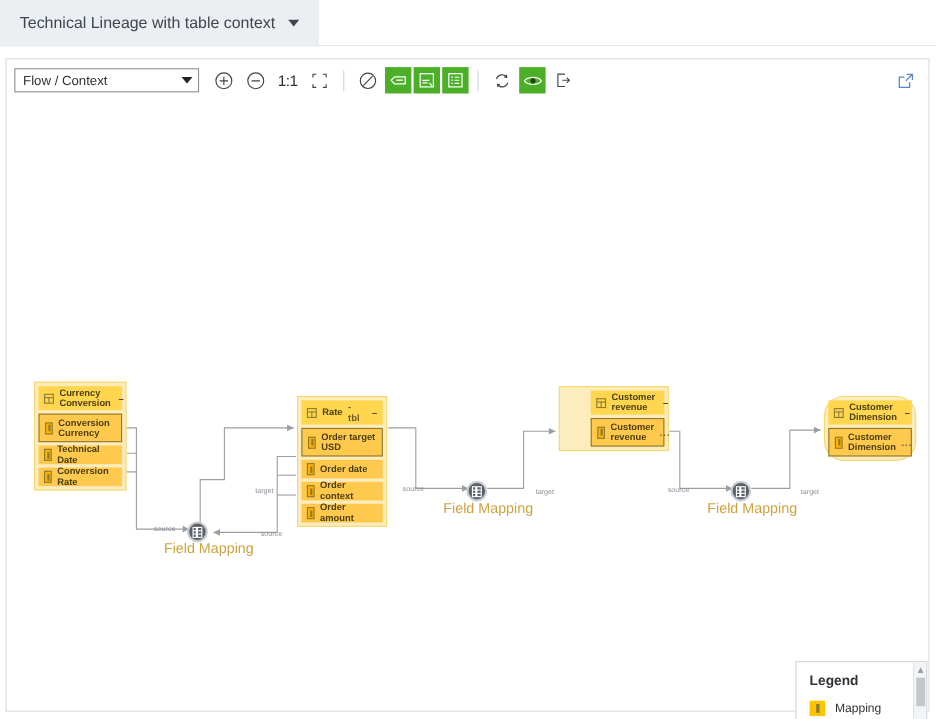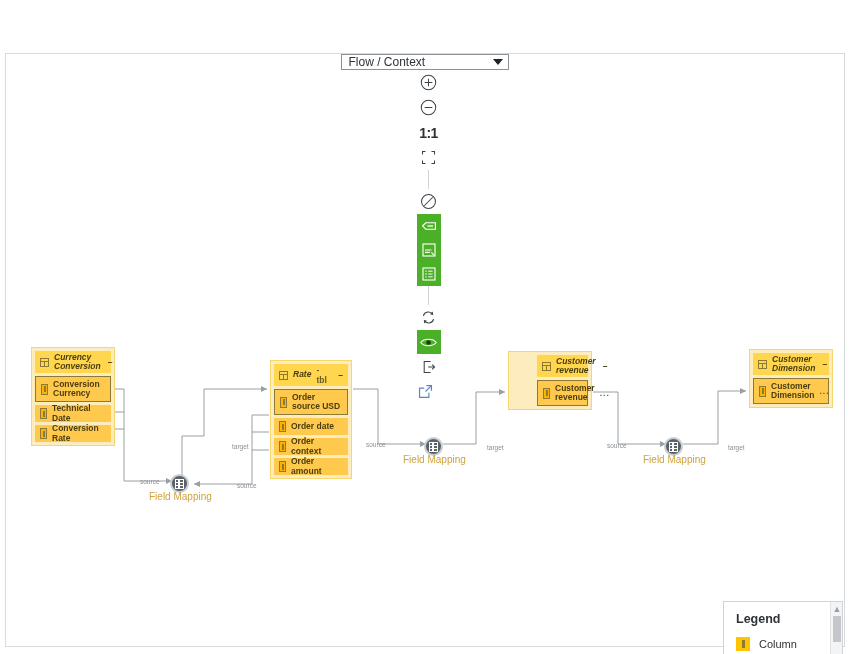--- a/index.html
+++ b/index.html
@@ -55,21 +55,20 @@
   }
   .toolbar {
     position: absolute;
     left: 0; top: 0;
     width: 100%; height: 38px;
     box-sizing: border-box;
     display: flex;
     align-items: center;
     padding-left: 7px;
     gap: 0px;
-    flex-direction: column;
   }
   .select-box {
     height: 22px;
     border: 1px solid #8b9197;
     background: #ffffff;
     display: flex;
     align-items: center;
     justify-content: space-between;
     font-size: 12px;
     color: #2f3337;
@@ -91,21 +90,21 @@
     display: flex;
     align-items: center;
     justify-content: center;
     color: #3b434b;
     cursor: pointer;
     margin: 0 2px;
     flex: none;
   }
   .tb-icon.text11 {
     font-size: 14px;
-    font-weight: bold;
+    font-weight: normal;
     letter-spacing: -0.5px;
     color: #2f3337;
   }
   .tb-sep {
     width: 1px; height: 19px;
     background: #cfd4d8;
     margin: 0 7px;
     flex: none;
   }
   .tb-icon.green {
@@ -139,21 +138,21 @@
     display: flex;
     align-items: center;
     padding: 0 5px;
     box-sizing: border-box;
     font-size: 8.5px;
     font-weight: bold;
     color: #4a3d10;
     gap: 5px;
     cursor: pointer;
   }
-  .tbl-head .name { flex: 1 1 auto; line-height: 9.5px; font-style: italic; }
+  .tbl-head .name { flex: 1 1 auto; line-height: 9.5px; }
   .tbl-head .suffix { color: #6b5c22; font-weight: bold; }
   .tbl-head .collapse { color: #4a3d10; font-weight: bold; padding-left: 2px; }
 
   .col-row {
     background: #ffc94d;
     margin-top: 3px;
     height: 17px;
     display: flex;
     align-items: center;
     padding: 0 5px;
@@ -233,21 +232,21 @@
   .fm-node .glyph::after {
     content: "";
     position: absolute;
     left: 4.5px; top: 1.5px;
     width: 3.5px; height: 1.5px;
     background: #5b6168;
     box-shadow: 0 3px 0 #5b6168, 0 6px 0 #5b6168;
   }
   .fm-label {
     position: absolute;
-    font-size: 10px;
+    font-size: 13px;
     color: #cfa23d;
     white-space: nowrap;
     text-align: center;
   }
   .edge-label {
     position: absolute;
     font-size: 6.5px;
     color: #8a8f95;
     white-space: nowrap;
   }
@@ -309,20 +308,26 @@
     left: 2px; top: 14px;
     width: 8px; height: 26px;
     background: #c3c7cb;
   }
 </style>
 </head>
 <body>
 
 <div id="page">
 
+  <div class="header-bar">
+    <div class="header-tab">
+      <span>Technical Lineage with table context</span>
+      <span class="caret"></span>
+    </div>
+  </div>
 
   <div class="panel">
 
     <div class="toolbar">
 
       <div class="select-box flow">
         <span>Flow / Context</span>
         <span class="select-caret"></span>
       </div>
 
@@ -473,48 +478,48 @@
           </div>
           <div class="node" style="left: 264px; top: 268px; width: 82px;">
             <div class="tbl-head">
               <span class="ico-table"></span>
               <span class="name">Rate</span>
               <span class="suffix">- tbl</span>
               <span class="collapse">–</span>
             </div>
             <div class="col-row two sel">
               <span class="ico-col"></span>
-              <span class="name">Order source USD</span>
+              <span class="name">Order target USD</span>
             </div>
             <div class="col-row">
               <span class="ico-col"></span>
               <span class="name">Order date</span>
             </div>
             <div class="col-row">
               <span class="ico-col"></span>
               <span class="name">Order context</span>
             </div>
             <div class="col-row">
               <span class="ico-col"></span>
               <span class="name">Order amount</span>
             </div>
           </div>
-          <div class="node" style="left: 502px; top: 259px; width: 84px; padding-left: 28px;">
+          <div class="node" style="left: 502px; top: 259px; width: 100px; padding-left: 28px;">
             <div class="tbl-head">
               <span class="ico-table"></span>
               <span class="name">Customer revenue</span>
               <span class="collapse">–</span>
             </div>
             <div class="col-row two sel">
               <span class="ico-col"></span>
               <span class="name">Customer revenue</span>
               <span class="ell">...</span>
             </div>
           </div>
-          <div class="node" style="left: 743px; top: 257px; width: 84px;">
+          <div class="node" style="left: 743px; top: 268px; width: 84px; border-radius: 18px;">
             <div class="tbl-head">
               <span class="ico-table"></span>
               <span class="name">Customer Dimension</span>
               <span class="collapse">–</span>
             </div>
             <div class="col-row two sel">
               <span class="ico-col"></span>
               <span class="name">Customer Dimension</span>
               <span class="ell">...</span>
             </div>
@@ -546,21 +551,21 @@
 
     </div>
 
     <div class="legend">
       <div class="legend-title">Legend</div>
 
       <div class="legend-item">
         <span class="legend-swatch-col">
             <i></i>
           </span>
-        <span>Column</span>
+        <span>Mapping</span>
       </div>
 
       <div class="legend-item">
         
         
       </div>
 
       <div class="legend-scroll">
         <div class="arr up">▲</div>
         <div class="thumb"></div>

